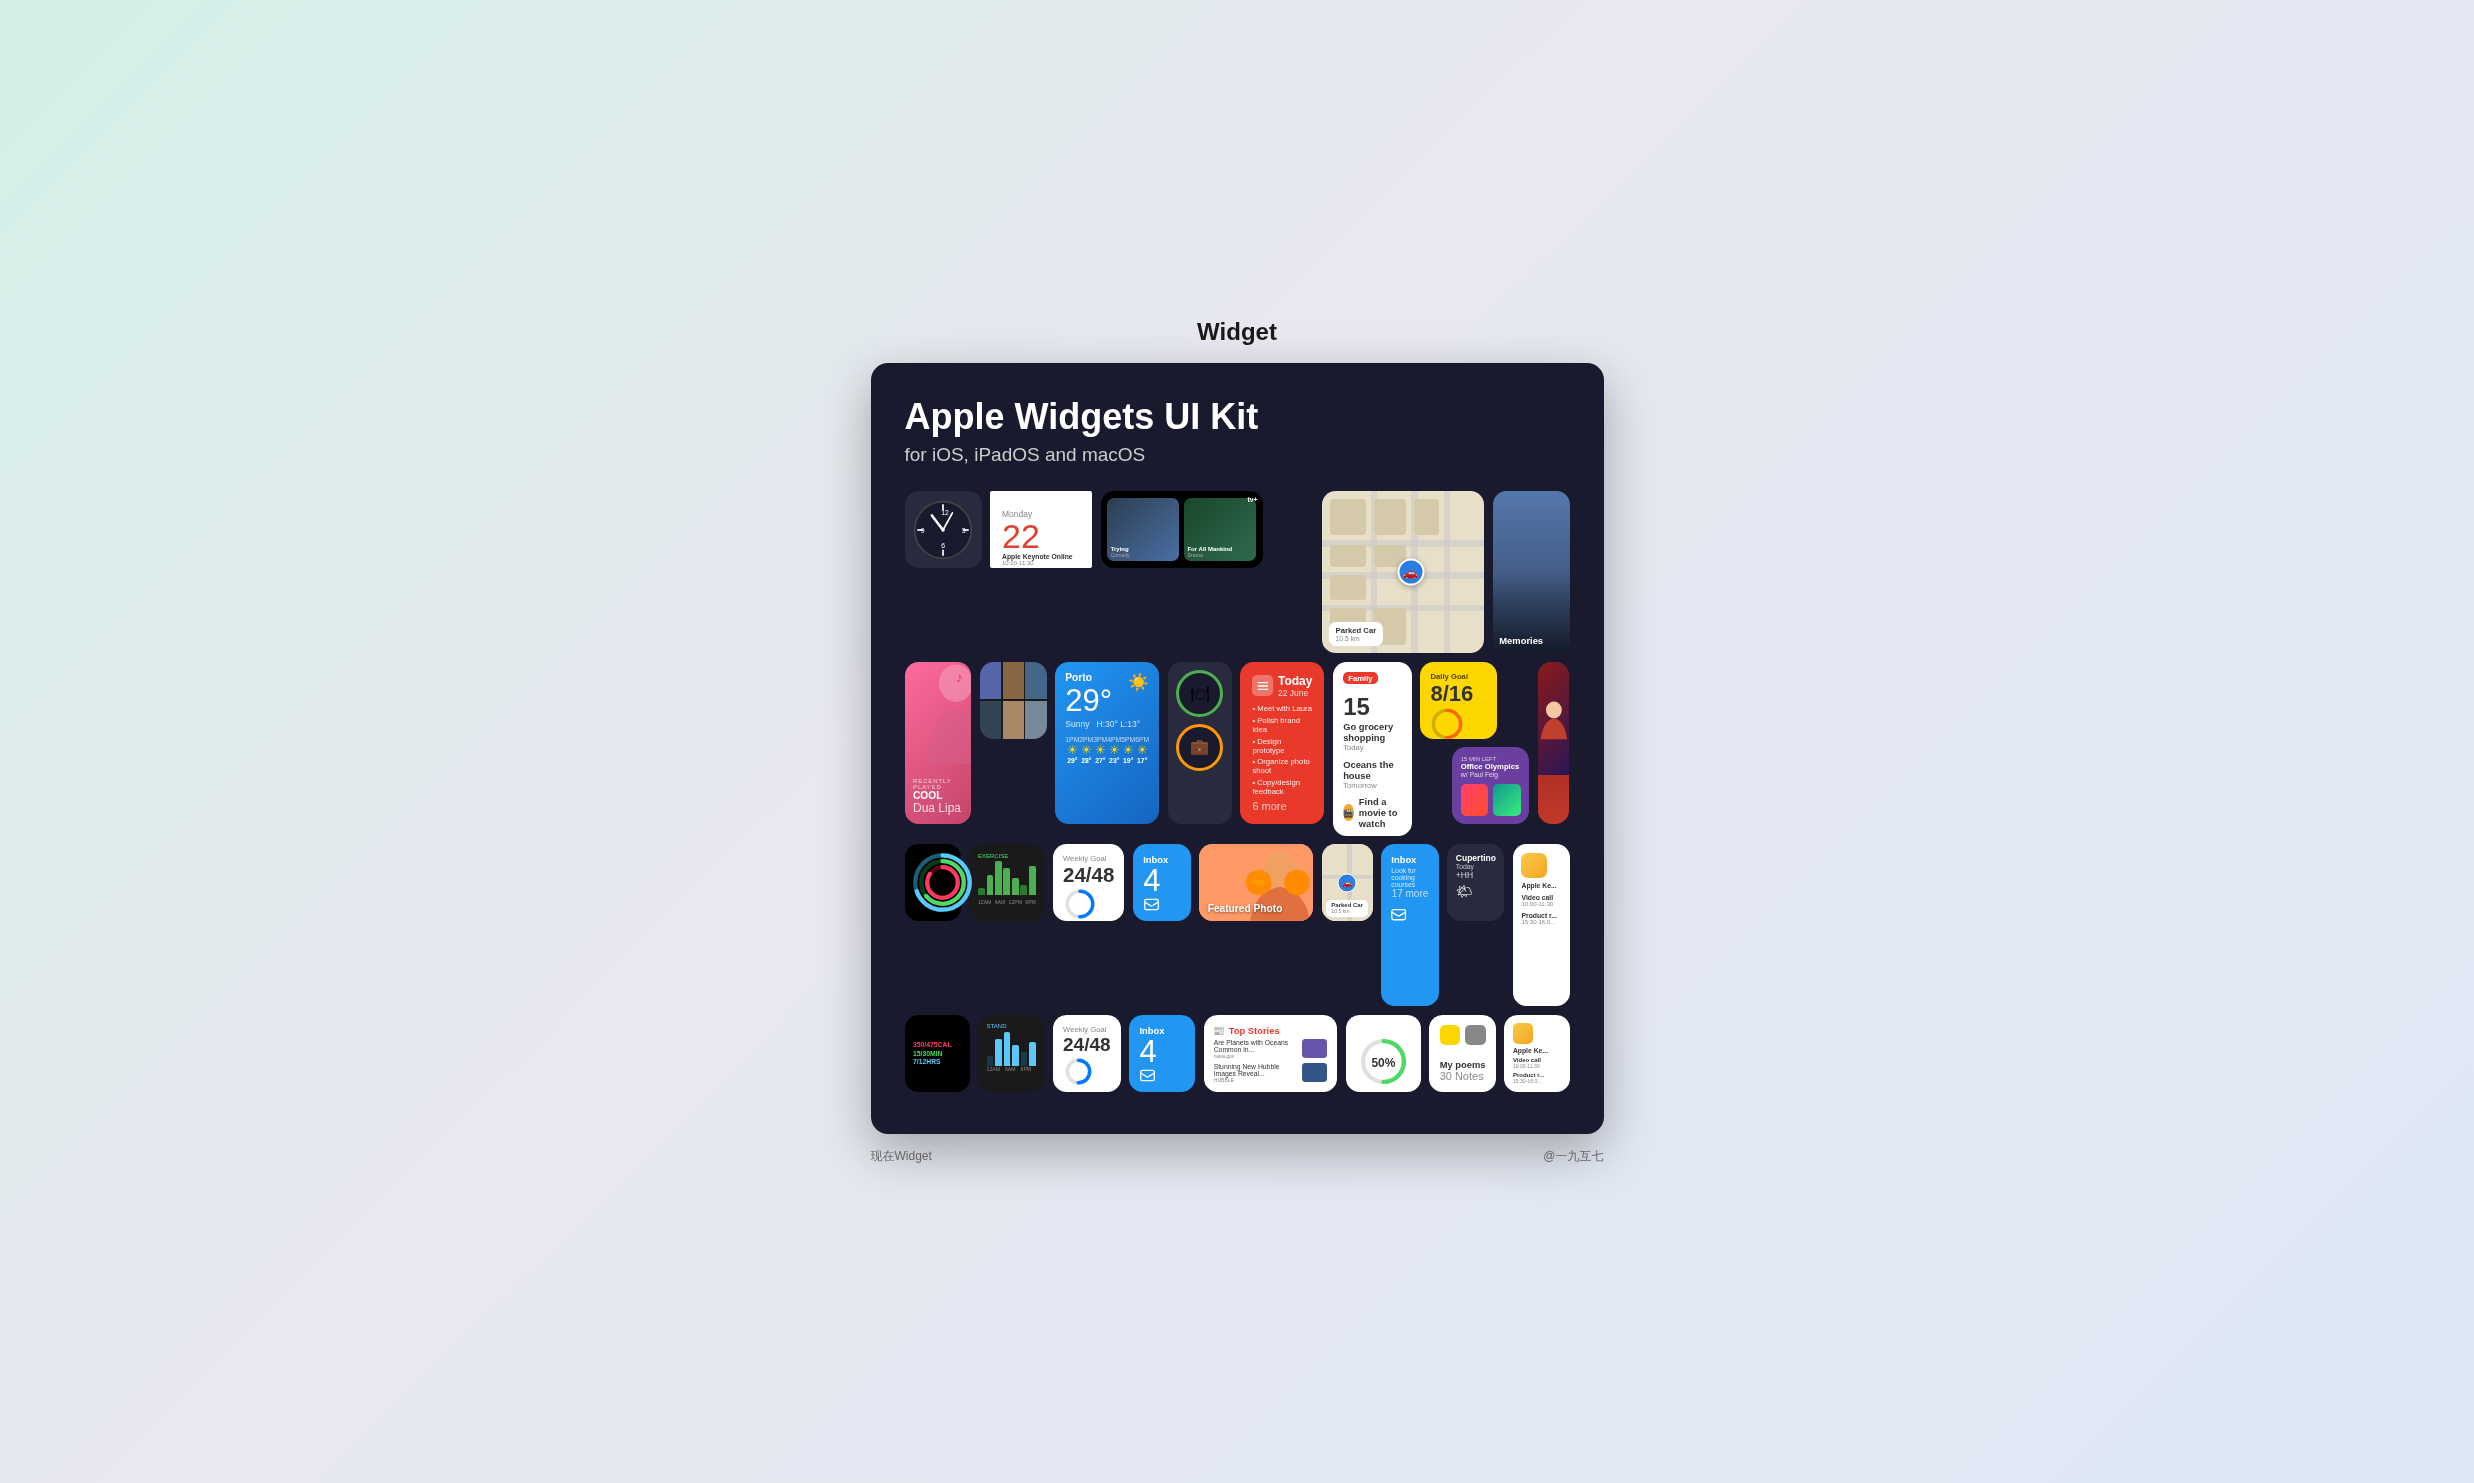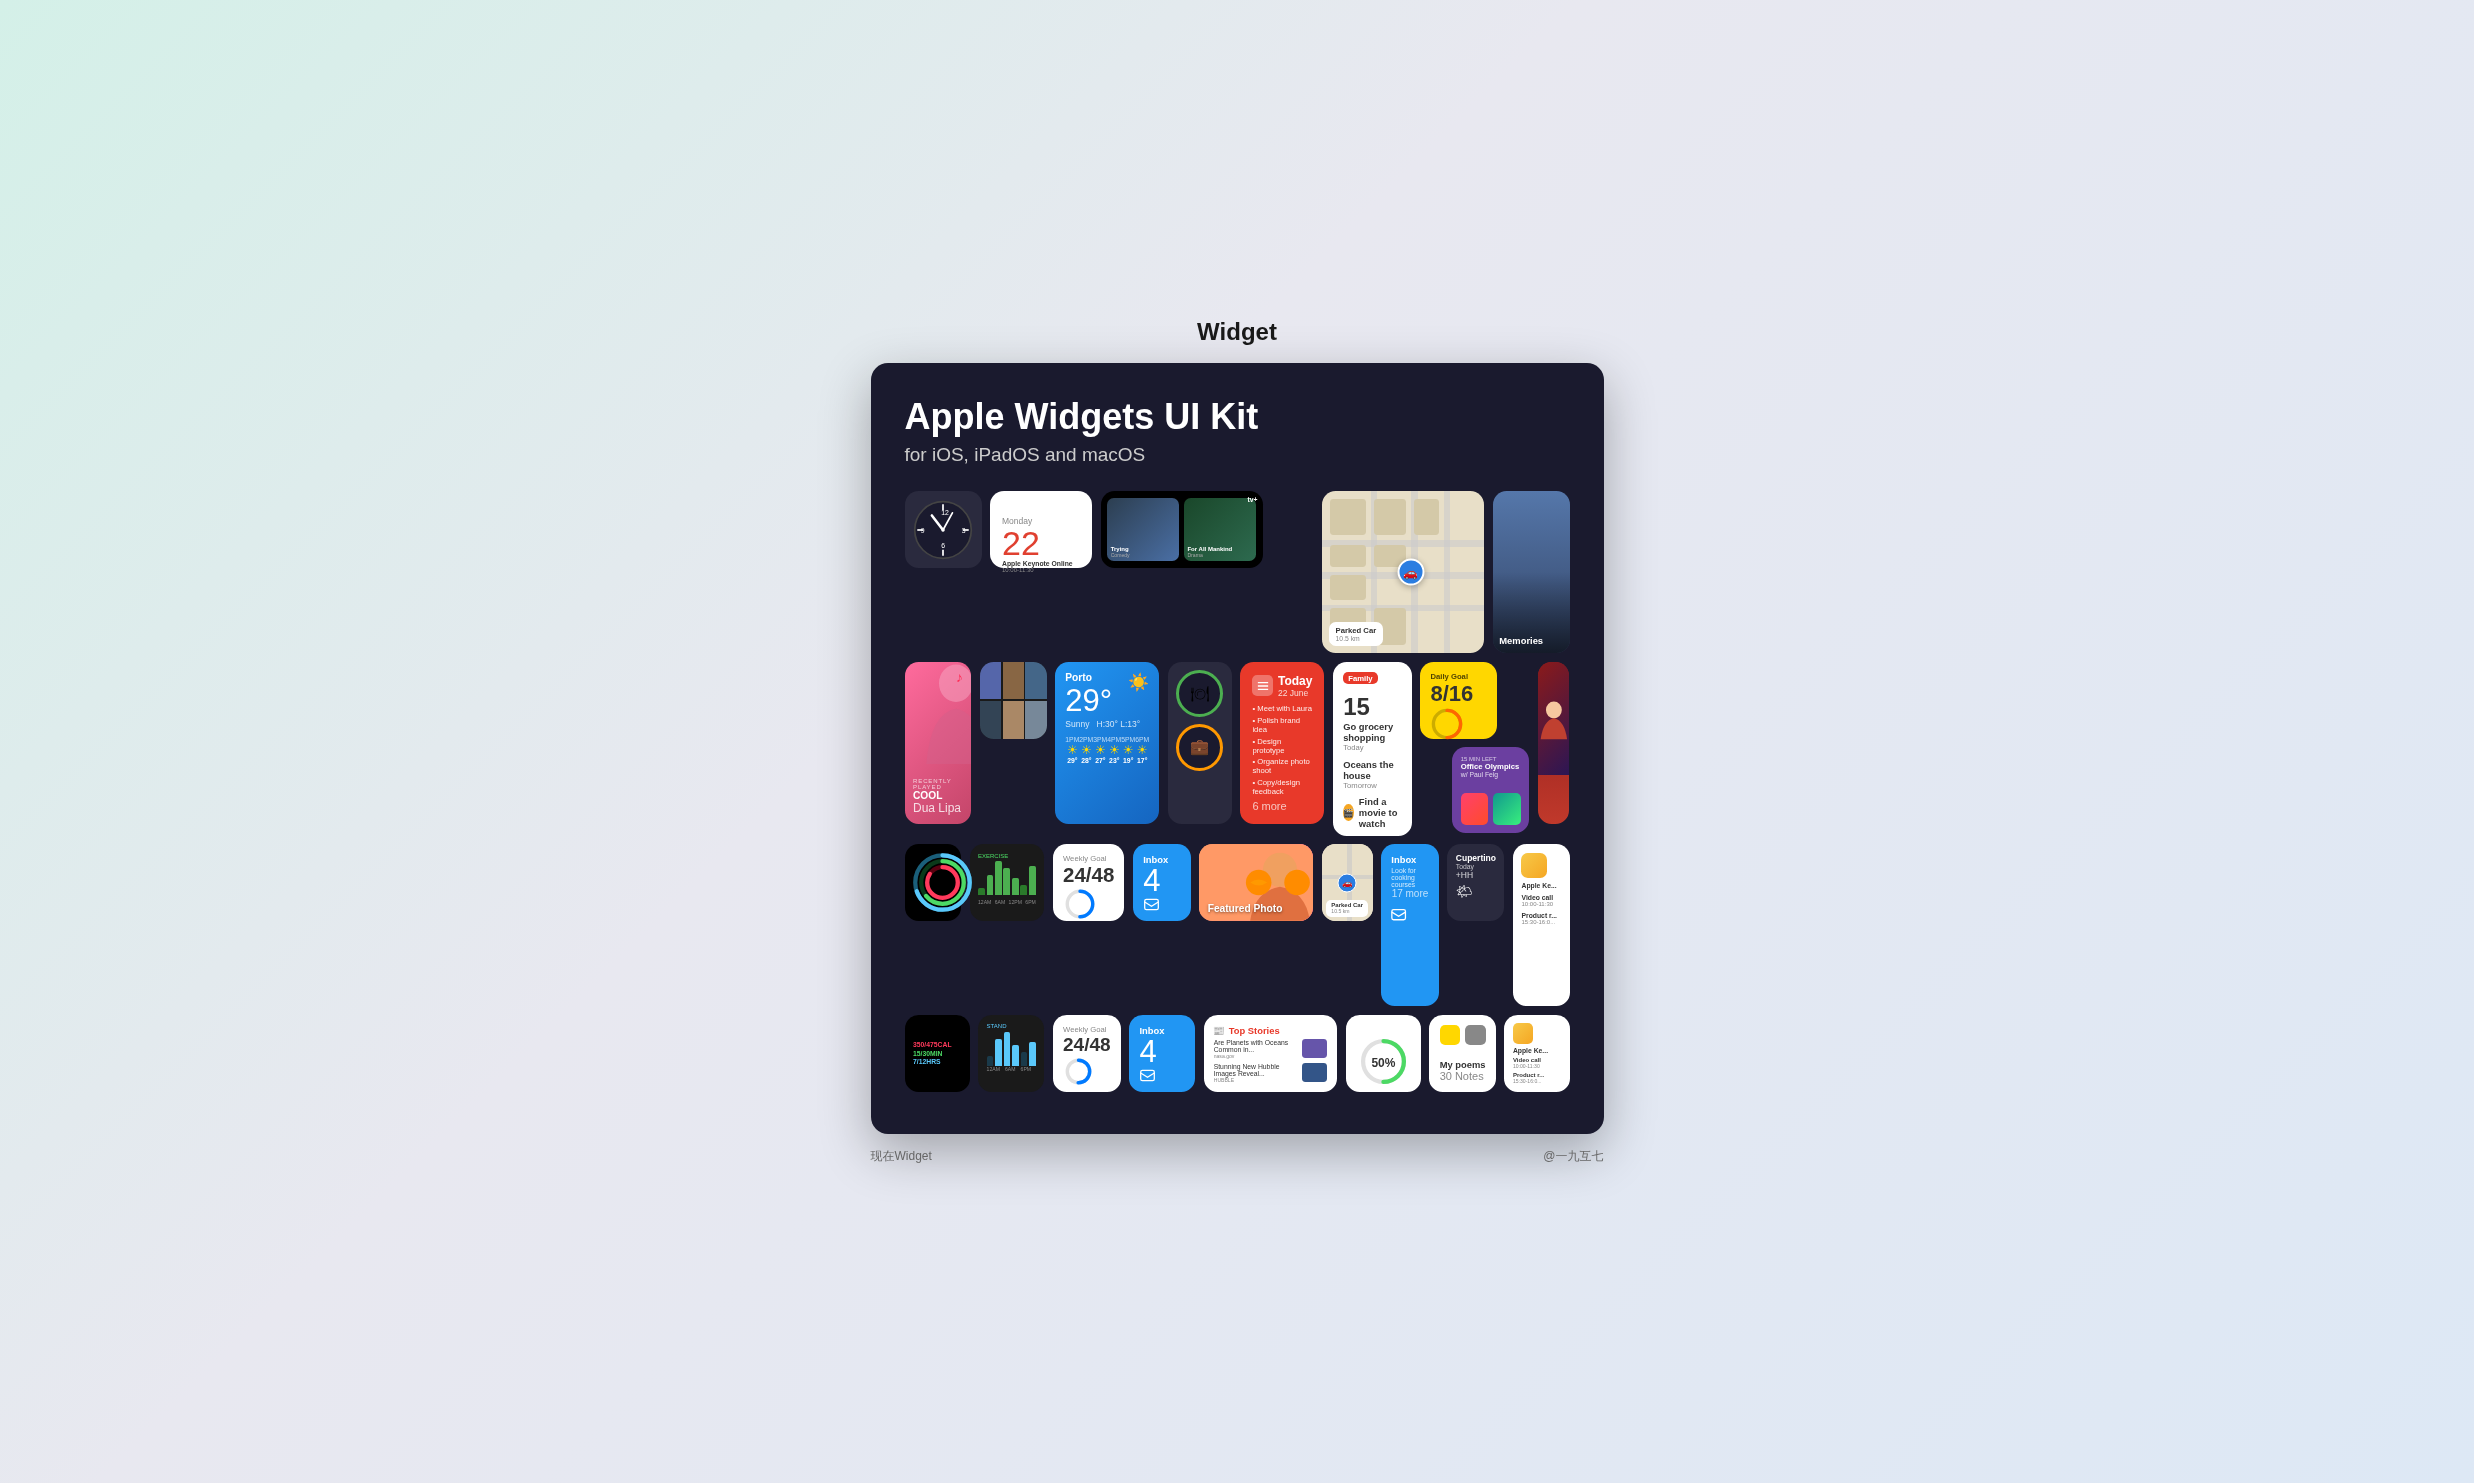--- a/index.html
+++ b/index.html
@@ -56,22 +56,22 @@
       display: flex;
       align-items: center;
       justify-content: center;
       width: 77px;
       height: 77px;
       border-radius: 13.6px;
     }
     
     .calendar-widget {
       background: #ffffff;
-      border-radius: 14px;
-      padding: 25px 12px;
+      border-radius: 2px;
+      padding: 18px 12px;
       width: 102px;
       height: 77px;
       display: flex;
       flex-direction: column;
       justify-content: space-between;
     }
     .cal-day { font-size: 8.5px; color: #888; }
     .cal-date { font-size: 34px; font-weight: 300; color: #e04030; line-height: 1; }
     .cal-event { font-size: 6.8px; color: #333; font-weight: 600; }
     .cal-event-time { font-size: 6px; color: #888; }
@@ -711,21 +711,21 @@
         <div class="goal-label">Daily Goal</div>
         <div class="goal-progress">8/16</div>
         <div>
           <svg width="34" height="34" viewBox="0 0 40 40">
             <circle cx="20" cy="20" r="16" fill="none" stroke="rgba(0,0,0,0.2)" stroke-width="4"></circle>
             <circle cx="20" cy="20" r="16" fill="none" stroke="#FF6600" stroke-width="4" stroke-dasharray="50 50" stroke-linecap="round" transform="rotate(-90 20 20)"></circle>
           </svg>
         </div>
       </div>
 
-      <div class="podcast-widget" style="height:86px;width:77px;margin-left:32px;">
+      <div class="podcast-widget" style="height:77px;width:77px;margin-left:32px;">
         <div>
           <div style="font-size:6px;color:rgba(255,255,255,0.7);">15 MIN LEFT</div>
           <div style="font-size:7.7px;font-weight:700;">Office Olympics</div>
           <div style="font-size:6.8px;color:rgba(255,255,255,0.8);">w/ Paul Feig</div>
         </div>
         <div class="podcast-row">
           <div class="pod-sm pod-1"></div>
           <div class="pod-sm pod-2"></div>
         </div>
       </div>

